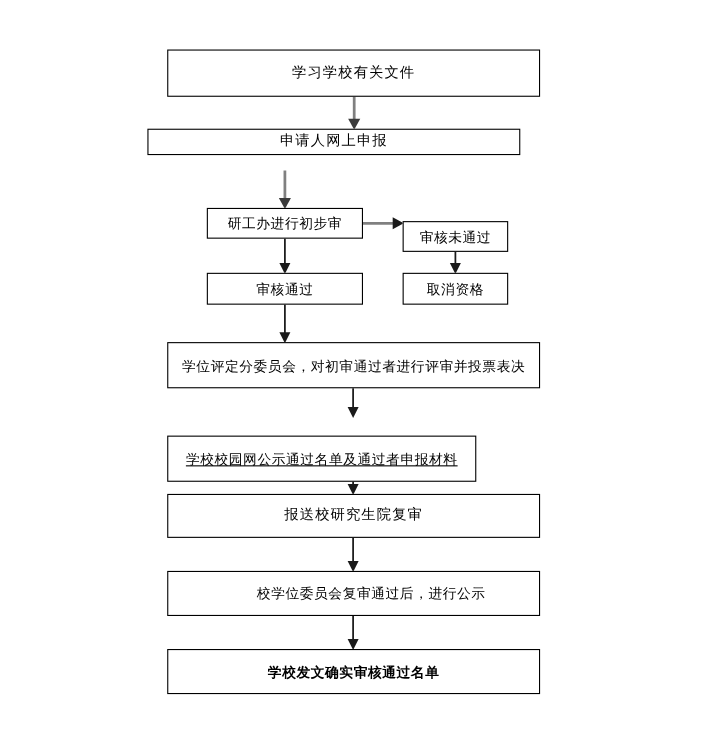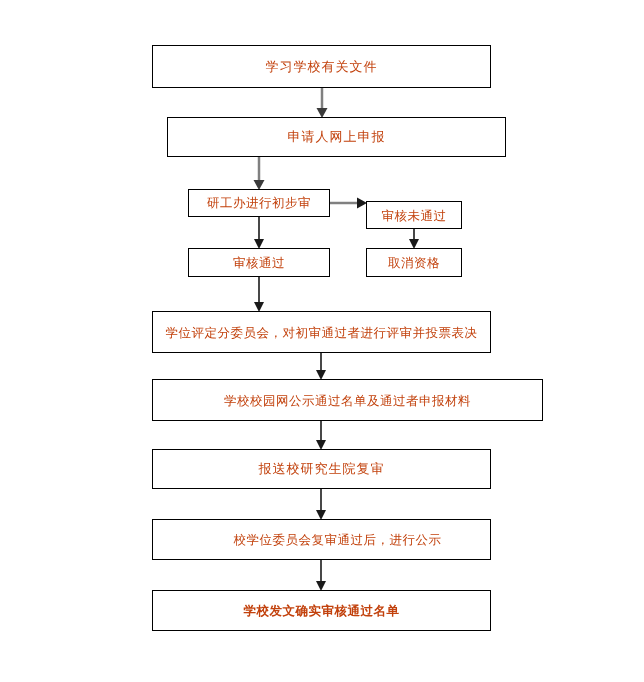--- a/index.html
+++ b/index.html
@@ -17,21 +17,21 @@
     font-family: "DejaVu Sans", "Liberation Sans", sans-serif;
   }
   .node {
     position: absolute;
     box-sizing: border-box;
     border: 1px solid #000000;
     background: #ffffff;
     display: flex;
     align-items: center;
     justify-content: center;
-    color: #c2410c;
+    color: #000000;
     font-size: 13px;
     letter-spacing: 1px;
     line-height: 1.2;
     white-space: nowrap;
     text-align: center;
   }
   .node.small {
     font-size: 12.5px;
     letter-spacing: 0.5px;
   }
@@ -113,33 +113,33 @@
 
   <div class="conn" style="left:310px; top:558px; width:24px; height:35px;">
     <svg width="24" height="35" viewBox="0 0 24 35">
       <line x1="11" y1="0" x2="11" y2="25" stroke="#1a1a1a" stroke-width="1.6"></line>
       <polygon points="11,33 6,23 16,23" fill="#1a1a1a"></polygon>
     </svg>
   </div>
 
   <div class="node" style="left:152px; top:45px; width:339px; height:43px;">学习学校有关文件</div>
 
-  <div class="node" style="left:167px; top:117px; width:339px; height:40px;text-align:center;">申请人网上申报</div>
+  <div class="node" style="left:134px; top:117px; width:339px; height:24px;text-align:center;">申请人网上申报</div>
 
   <div class="node small" style="left:188px; top:189px; width:142px; height:28px;font-family:Liberation Serif, serif;">研工办进行初步审</div>
 
   <div class="node small" style="left:366px; top:189px; width:96px; height:28px;margin-top:12px;">审核未通过</div>
 
   <div class="node small" style="left:188px; top:248px; width:142px; height:29px;">审核通过</div>
 
   <div class="node small" style="left:366px; top:248px; width:96px; height:29px;">取消资格</div>
 
   <div class="node small" style="left:152px; top:311px; width:339px; height:42px;">学位评定分委员会，对初审通过者进行评审并投票表决</div>
 
-  <div class="node small" style="left:152px; top:379px; width:391px; height:42px;">学校校园网公示通过名单及通过者申报材料</div>
+  <div class="node small" style="left:152px; top:396px; width:281px; height:42px;text-decoration:underline;">学校校园网公示通过名单及通过者申报材料</div>
 
   <div class="node" style="left:152px; top:449px; width:339px; height:40px;">报送校研究生院复审</div>
 
   <div class="node small" style="left:152px; top:519px; width:339px; height:41px;padding-left:32px;">校学位委员会复审通过后，进行公示</div>
 
   <div class="node small" style="left:152px; top:590px; width:339px; height:41px;font-weight:bold;">学校发文确实审核通过名单</div>
 
 </div>
 
 </body></html>

